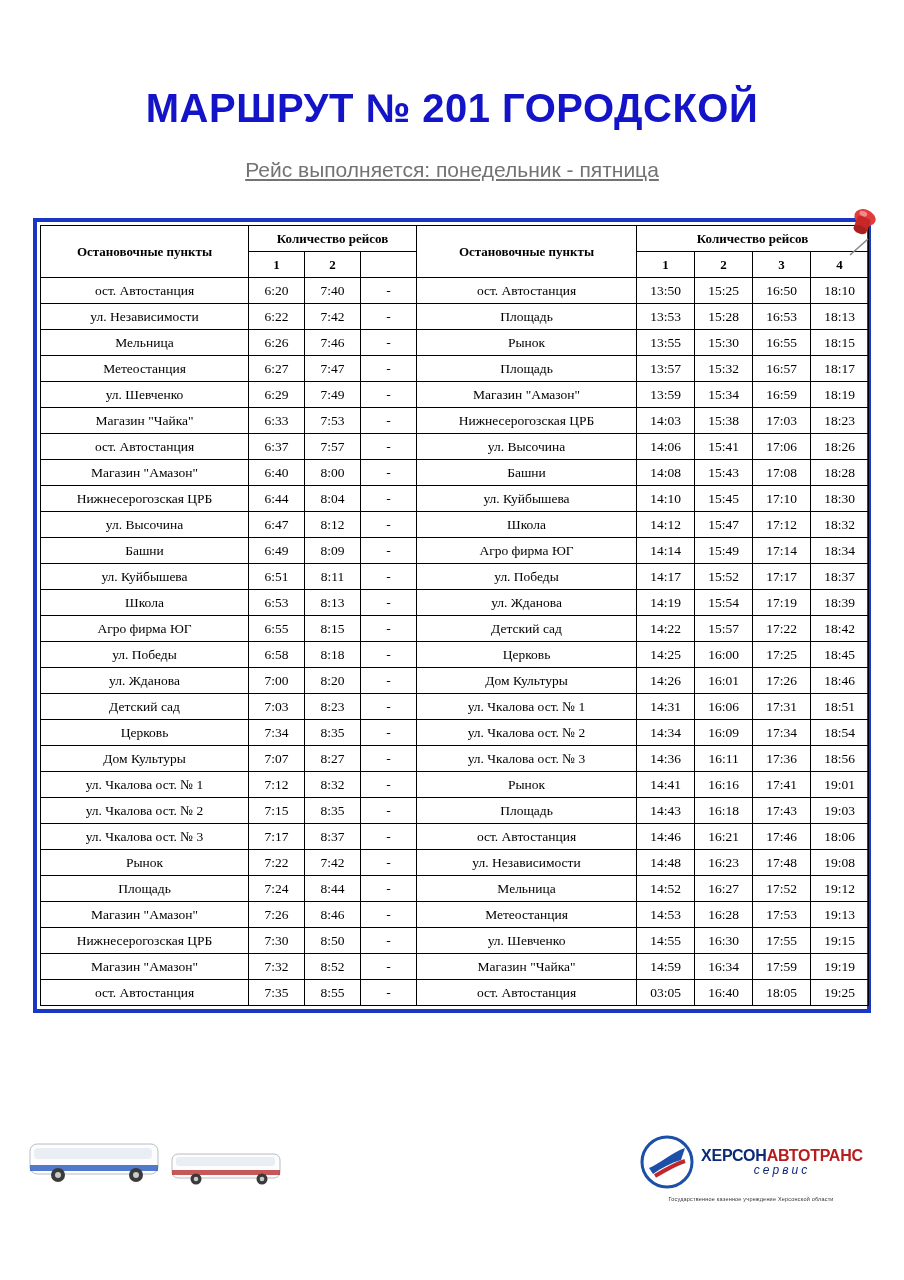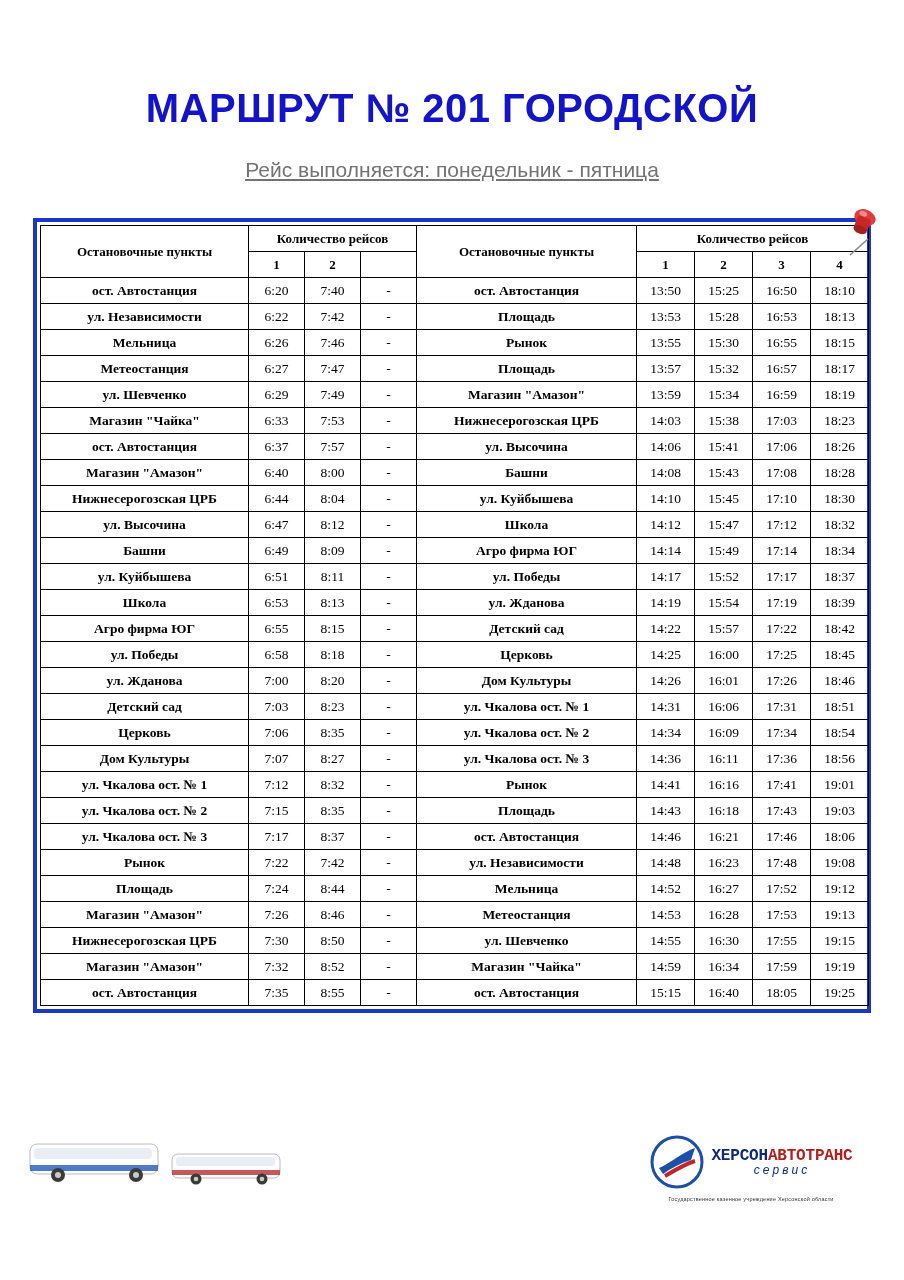--- a/index.html
+++ b/index.html
@@ -71,21 +71,21 @@
     padding: 0 2px;
     color: #000;
     overflow: hidden;
     white-space: nowrap;
   }
   table.sched th {
     font-weight: bold;
     font-size: 13px;
   }
   .stop-cell {
-    font-weight: bold;
+    font-weight: normal;
     font-size: 13.5px;
   }
   .hdr-stop {
     font-size: 11px;
     font-weight: bold;
   }
   .hdr-count {
     font-size: 11px;
     font-weight: bold;
   }
@@ -124,21 +124,21 @@
     display: flex;
     align-items: center;
     justify-content: center;
     gap: 6px;
   }
   .logo-mark {
     width: 56px;
     height: 56px;
   }
   .logo-text {
-    font-family: Liberation Mono, monospace;
+    font-family: Liberation Sans, sans-serif;
     font-size: 16px;
     font-weight: bold;
     color: #0d2a7a;
     letter-spacing: -0.2px;
   }
   .logo-text .red { color: #b81d1d; }
   .logo-sub {
     font-family: "Liberation Sans", sans-serif;
     font-size: 12px;
     color: #0d2a7a;
@@ -384,21 +384,21 @@
             <td>8:23</td>
             <td>-</td>
             <td class="stop-cell">ул. Чкалова ост. № 1</td>
             <td>14:31</td>
             <td>16:06</td>
             <td>17:31</td>
             <td>18:51</td>
           </tr>
           <tr>
             <td class="stop-cell">Церковь</td>
-            <td>7:06</td>
+            <td>7:34</td>
             <td>8:35</td>
             <td>-</td>
             <td class="stop-cell">ул. Чкалова ост. № 2</td>
             <td>14:34</td>
             <td>16:09</td>
             <td>17:34</td>
             <td>18:54</td>
           </tr>
           <tr>
             <td class="stop-cell">Дом Культуры</td>
@@ -498,21 +498,21 @@
             <td>16:34</td>
             <td>17:59</td>
             <td>19:19</td>
           </tr>
           <tr>
             <td class="stop-cell">ост. Автостанция</td>
             <td>7:35</td>
             <td>8:55</td>
             <td>-</td>
             <td class="stop-cell">ост. Автостанция</td>
-            <td>15:15</td>
+            <td>03:05</td>
             <td>16:40</td>
             <td>18:05</td>
             <td>19:25</td>
           </tr>
         </tbody>
     </table>
   </div>
 
   <svg class="pin" viewBox="0 0 44 52">
     <path d="M30 34 L12 50" stroke="#8a8a8a" stroke-width="1.6" fill="none"></path>

